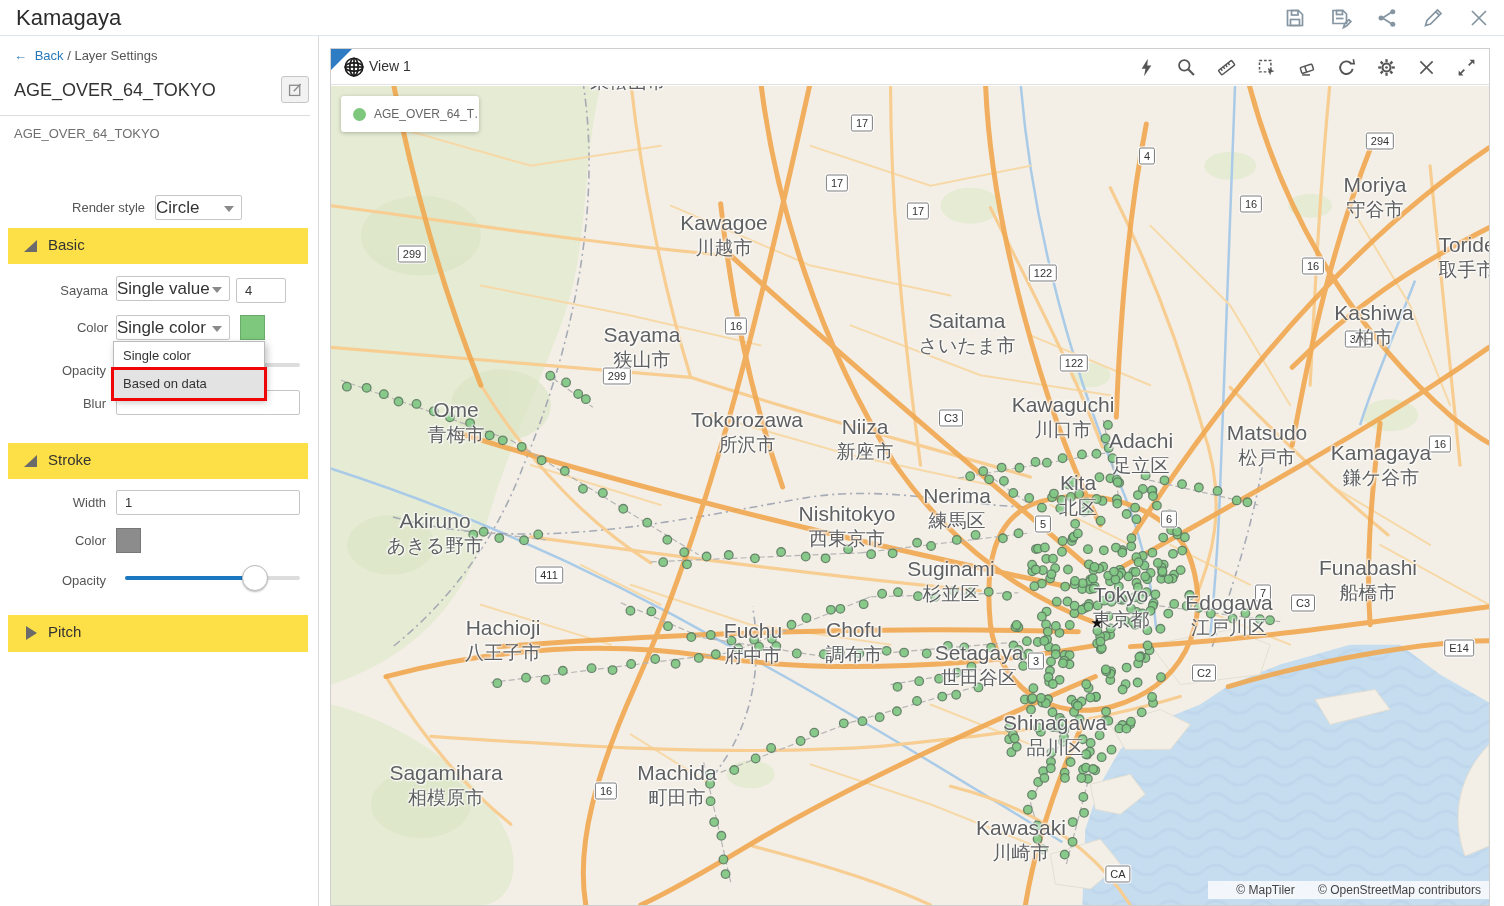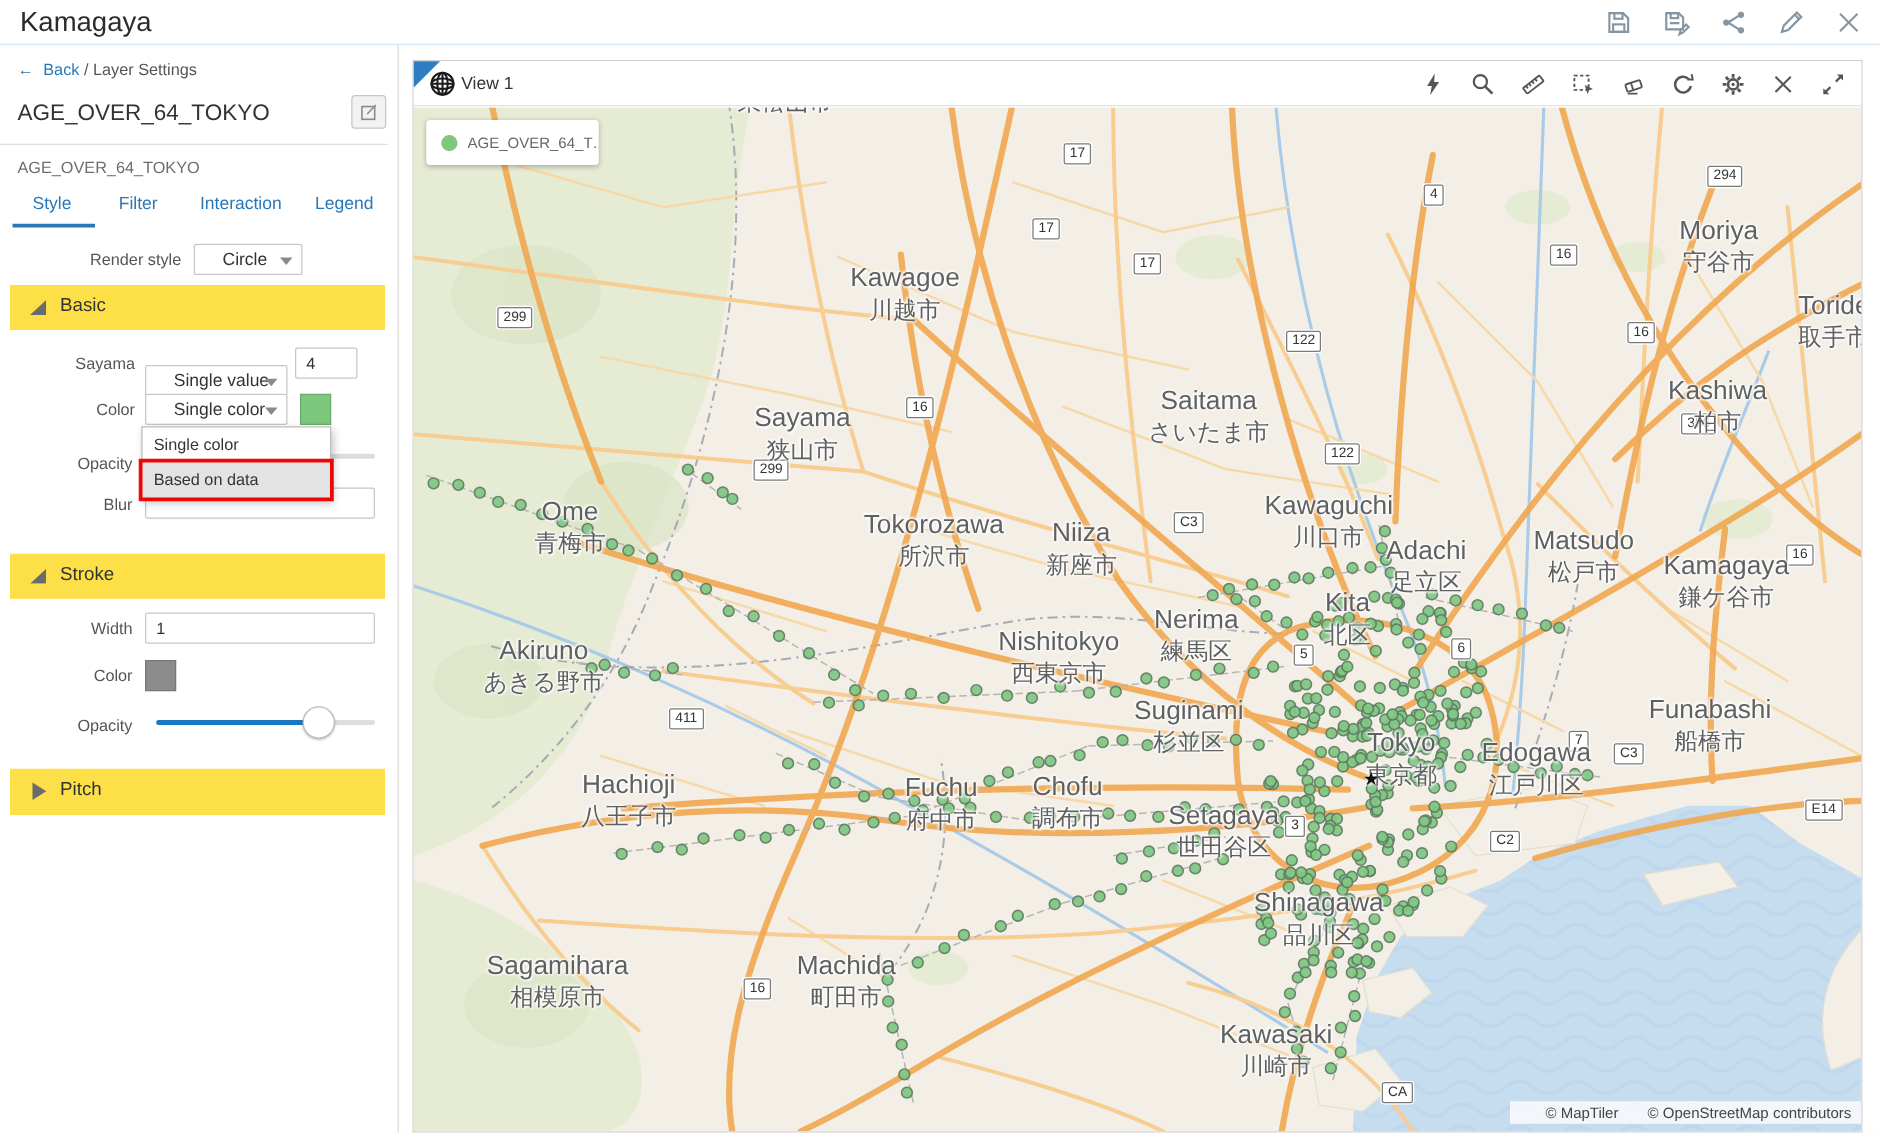--- a/index.html
+++ b/index.html
@@ -25,21 +25,21 @@
     border:1px solid #c6c6c6; border-radius:3px; display:flex; align-items:center; justify-content:center; cursor:pointer; }
   .sb-divider { position:absolute; left:0; top:79px; width:310px; height:1px; background:#ddd; }
   .layer-subtitle { position:absolute; left:14px; top:90px; font-size:13px; color:#6e6e6e; }
 
   .tabs { position:absolute; left:0; top:118px; width:310px; height:28px; }
   .tab { position:absolute; top:0; font-size:14px; color:#2878b8; cursor:pointer; }
   .tab-underline { position:absolute; left:10px; top:25px; width:66px; height:3px; background:#2878b8; }
 
   .row-label { position:absolute; text-align:right; color:#555; font-size:13px; }
   .select { position:absolute; height:25px; background:#fff; border:1px solid #c6c6c6; border-radius:2px;
-    font-size:14px; color:#333; line-height:23px; padding-left:22px; cursor:pointer; }
+    font-size:17px; color:#333; line-height:23px; padding-left:0; cursor:pointer; }
   .select .caret { position:absolute; right:7px; top:10px; width:0; height:0;
     border-left:5px solid transparent; border-right:5px solid transparent; border-top:6px solid #8a8a8a; }
   .tinput { position:absolute; height:25px; background:#fff; border:1px solid #c6c6c6; border-radius:2px;
     font-size:13px; color:#333; line-height:23px; padding-left:8px; }
 
   .section-hdr { position:absolute; left:8px; width:300px; background:#fde047; cursor:pointer; }
   .section-hdr .tri-exp { position:absolute; left:16px; top:12px; width:13px; height:12px; background:#6b6b6b;
     clip-path:polygon(100% 0, 100% 100%, 0 100%); }
   .section-hdr .tri-col { position:absolute; left:18px; top:11px; width:0; height:0;
     border-top:7px solid transparent; border-bottom:7px solid transparent; border-left:11px solid #6b6b6b; }
@@ -151,40 +151,33 @@
   <div class="layer-title">AGE_OVER_64_TOKYO</div>
   <div class="edit-btn">
     <svg width="17" height="17" viewBox="0 0 20 20" stroke="#8a8a8a" fill="none" stroke-width="1.5">
         <rect x="3" y="5" width="12" height="12"></rect>
         <line x1="8" y1="12" x2="16" y2="3.5"></line>
       </svg>
   </div>
   <div class="sb-divider"></div>
   <div class="layer-subtitle">AGE_OVER_64_TOKYO</div>
 
-  <div class="tabs">
-    <span class="tab" style="left:26px">Style</span>
-    <span class="tab" style="left:95px">Filter</span>
-    <span class="tab" style="left:160px">Interaction</span>
-    <span class="tab" style="left:252px">Legend</span>
-    <div class="tab-underline"></div>
-  </div>
 
   <div class="row-label" style="left:0;top:164px;width:145px">Render style</div>
   <div class="select" style="left:155px;top:159px;width:87px">
     <span>Circle</span><span class="caret"></span>
   </div>
 
   <div class="section-hdr" style="top:192px;height:36px">
     <span class="tri-exp"></span>
     <span class="hdr-text">Basic</span>
   </div>
 
   <div class="row-label" style="left:0;top:247px;width:108px">Sayama</div>
-  <div class="select" style="left:116px;top:256px;width:114px">
+  <div class="select" style="left:116px;top:240px;width:114px">
     <span>Single value</span><span class="caret"></span>
   </div>
   <div class="tinput" style="left:236px;top:242px;width:50px">4</div>
 
   <div class="row-label" style="left:0;top:284px;width:108px">Color</div>
   <div class="select" style="left:116px;top:279px;width:114px">
     <span>Single color</span><span class="caret"></span>
   </div>
   <div class="swatch" style="left:240px;top:279px;background:#7dc87d"></div>
 

